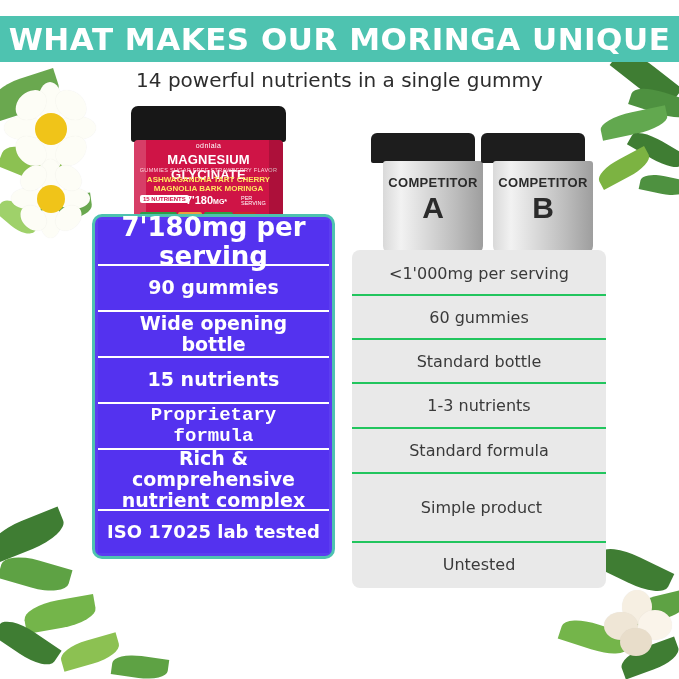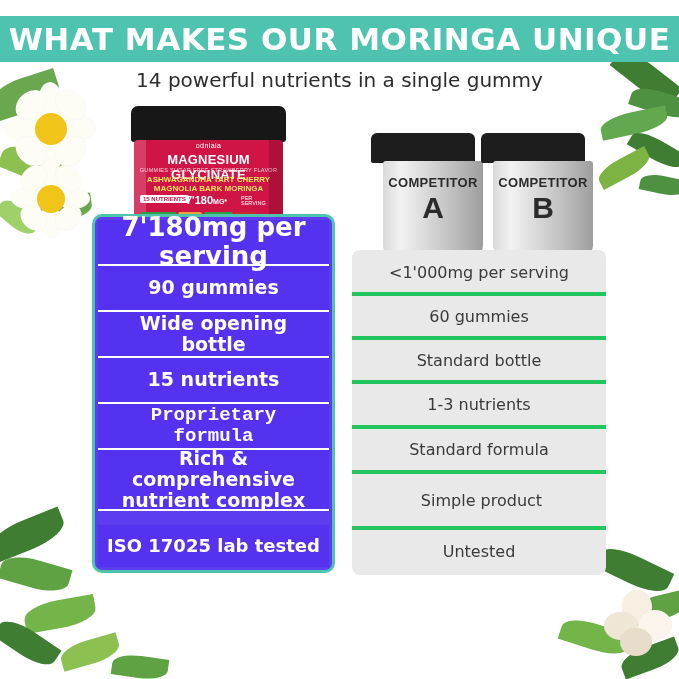--- a/index.html
+++ b/index.html
@@ -46,25 +46,25 @@
     background:linear-gradient(to right,#d9d9d9 0%,#f2f2f2 18%,#bdbdbd 72%,#9e9e9e 100%);}
   .comp-label{position:absolute;left:0;top:14px;width:100px;text-align:center;color:#2b2b2b;font-weight:bold;font-size:13px;letter-spacing:.3px;}
   .comp-letter{position:absolute;left:0;top:30px;width:100px;text-align:center;color:#2b2b2b;font-weight:bold;font-size:30px;}
 
   
   .our-table{position:absolute;left:92px;top:214px;width:243px;border:3px solid #4ec3b0;border-radius:10px;
     background:#5c3df0;padding:3px;box-sizing:border-box;z-index:6;}
   .our-row{background:#5432ef;color:#ffffff;font-weight:bold;text-align:center;
     font-family:"DejaVu Sans",sans-serif;display:flex;align-items:center;justify-content:center;
     border-bottom:2px solid #ffffff;box-sizing:border-box;padding:4px 8px;line-height:1.12;}
-  .our-row:last-child{border-bottom:none;margin-top:14px;}
+  .our-row:last-child{border-bottom:none;}
 
   .comp-table{position:absolute;left:352px;top:250px;width:254px;background:#e9e9e9;border-radius:8px;z-index:6;padding:2px 0;box-sizing:border-box;}
   .comp-row{color:#3a3a3a;text-align:center;font-family:"DejaVu Sans",sans-serif;
-    display:flex;align-items:center;justify-content:center;border-bottom:4px solid #22c55e;box-sizing:border-box;padding:4px 8px;}
+    display:flex;align-items:center;justify-content:center;border-bottom:2px solid #22c55e;box-sizing:border-box;padding:4px 8px;}
   .comp-row:last-child{border-bottom:none;}
 </style>
 </head>
 <body>
 
 <div class="bg-layer">
 
   <div class="leaf" style="left:-10px;top:78px;width:70px;height:34px;background:#6aa84f;transform:rotate(-18deg);"></div>
   <div class="leaf" style="left:0px;top:150px;width:60px;height:28px;background:#8cc152;transform:rotate(22deg);"></div>
   <div class="leaf" style="left:40px;top:196px;width:52px;height:24px;background:#6aa84f;transform:rotate(-8deg);"></div>
@@ -182,15 +182,15 @@
 nutrient complex</div>
   <div class="our-row" style="height:42px;font-size:18px;">ISO 17025 lab tested</div>
 </div>
 
 <div class="comp-table">
   <div class="comp-row" style="height:44px;font-size:16px;">&lt;1'000mg per serving</div>
   <div class="comp-row" style="height:44px;font-size:16px;">60 gummies</div>
   <div class="comp-row" style="height:44px;font-size:16px;">Standard bottle</div>
   <div class="comp-row" style="height:45px;font-size:16px;">1-3 nutrients</div>
   <div class="comp-row" style="height:45px;font-size:16px;">Standard formula</div>
-  <div class="comp-row" style="height:56px;font-size:16px;padding-left:13px;">Simple product</div>
+  <div class="comp-row" style="height:69px;font-size:16px;padding-left:13px;">Simple product</div>
   <div class="comp-row" style="height:43px;font-size:16px;">Untested</div>
 </div>
 
 </body></html>

